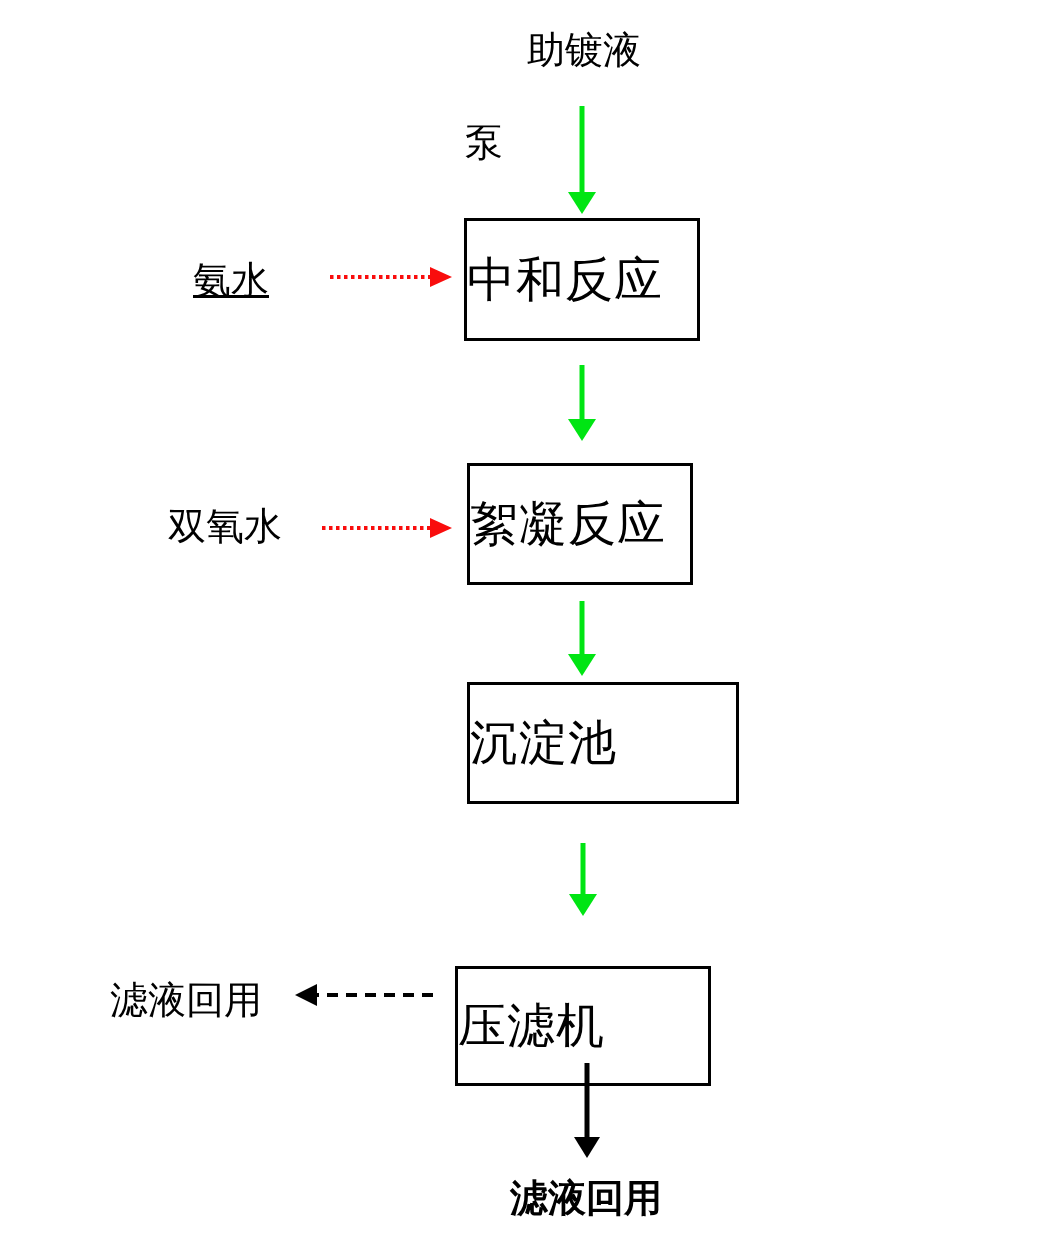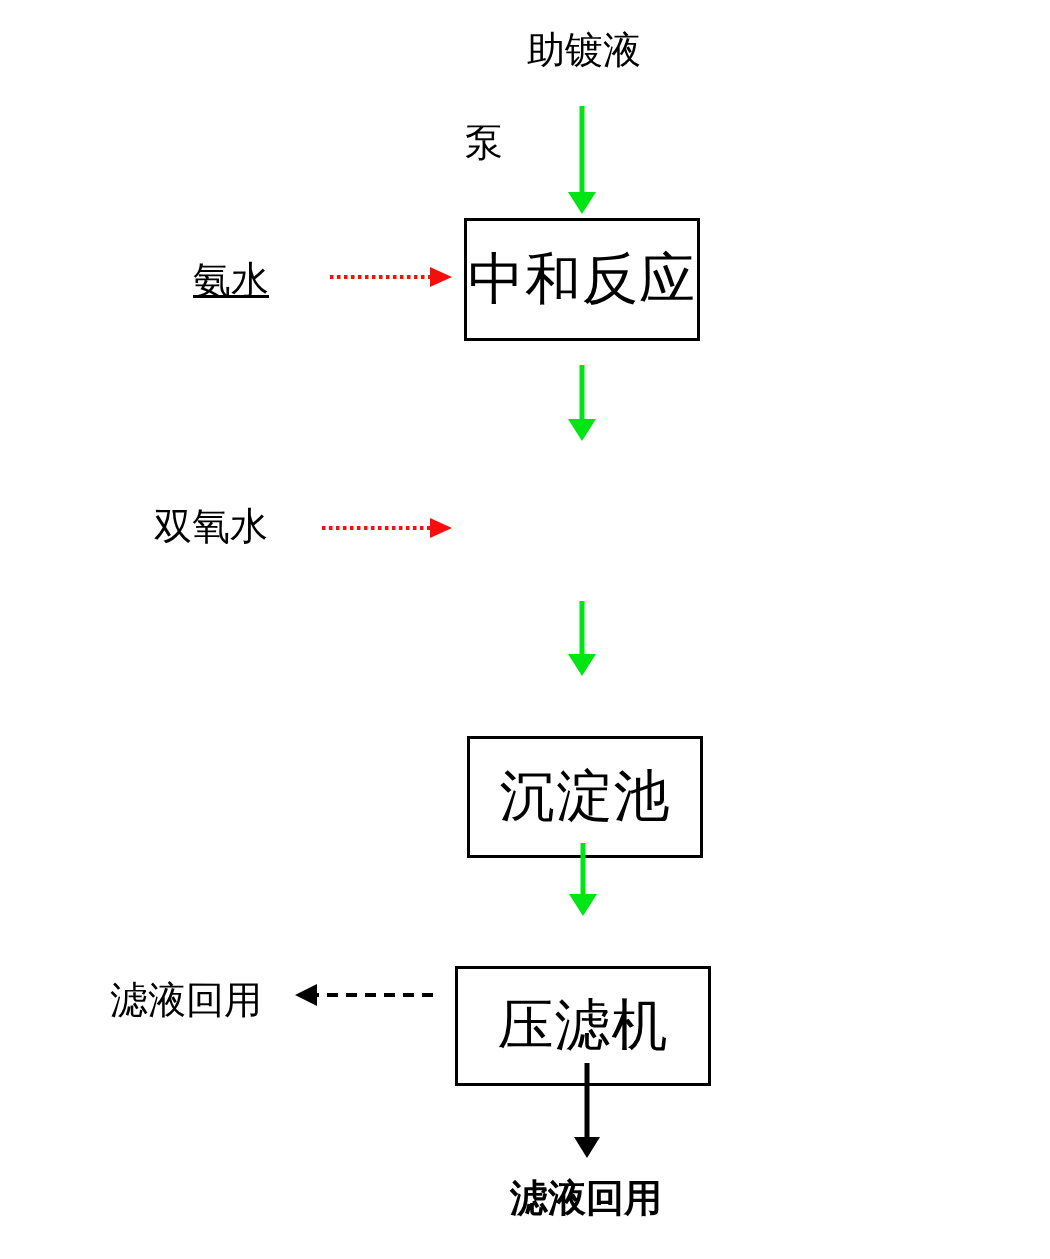--- a/index.html
+++ b/index.html
@@ -22,22 +22,21 @@
     line-height: 1.1;
     white-space: nowrap;
     color: var(--text, #000000);
   }
   .process-box {
     position: absolute;
     border: 3px solid var(--box-border, #000000);
     background: #ffffff;
     display: flex;
     align-items: center;
-    justify-content: center;
-    font-size: 56px;
+    font-size: 48px;
     letter-spacing: 1px;
     box-sizing: border-box;
   }
   svg.arrow {
     position: absolute;
     overflow: visible;
     display: block;
   }
   .flow-line   { stroke: var(--flow-arrow, #00e513); stroke-width: 5; }
   .flow-head   { fill:   var(--flow-arrow, #00e513); }
@@ -51,32 +50,35 @@
 <body>
 
 <div id="canvas">
 
   <div class="label" style="left:527px; top:30px;">助镀液</div>
 
   <div class="label" style="left:465px; top:122px;">泵</div>
 
   <div class="label" style="left:193px; top:260px;text-decoration:underline;">氨水</div>
 
-  <div class="label" style="left:154px; top:506px;">双氧水</div>
+  <div class="label" style="left:168px; top:506px;">双氧水</div>
 
   <div class="label" style="left:110px; top:980px;">滤液回用</div>
 
   <div class="label" style="left:510px; top:1178px;font-weight:bold;">滤液回用</div>
 
   <div class="process-box" style="left:464px; top:218px; width:236px; height:123px;">
     <span>中和反应</span>
   </div>
 
+  <div class="process-box" style="left:467px; top:463px; width:226px; height:122px;">
+    <span>絮凝反应</span>
+  </div>
 
-  <div class="process-box" style="left:467px; top:736px; width:236px; height:122px;">
+  <div class="process-box" style="left:467px; top:682px; width:272px; height:122px;">
     <span>沉淀池</span>
   </div>
 
   <div class="process-box" style="left:455px; top:942px; width:256px; height:120px;margin-top:24px;">
     <span>压滤机</span>
   </div>
 
   <svg class="arrow" style="left:568px; top:106px;" width="28" height="108">
     <line class="flow-line" x1="14" y1="0" x2="14" y2="88"></line>
     <polygon class="flow-head" points="0,86 28,86 14,108"></polygon>

